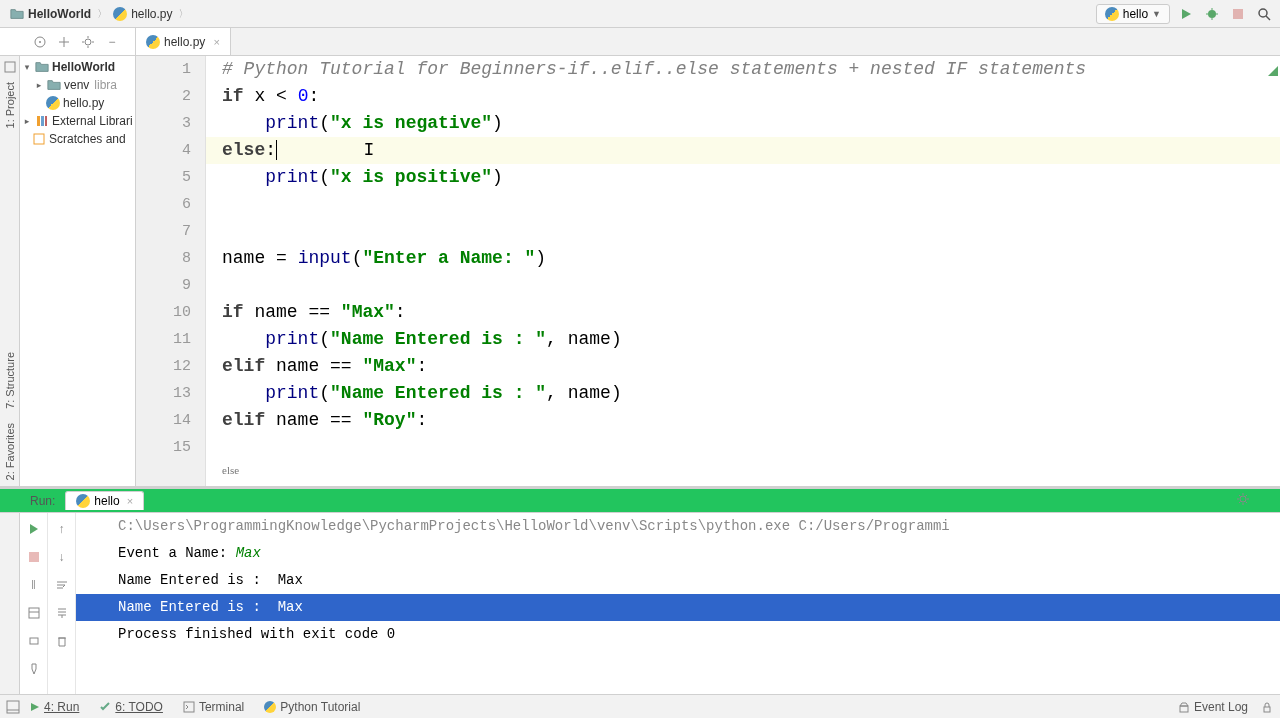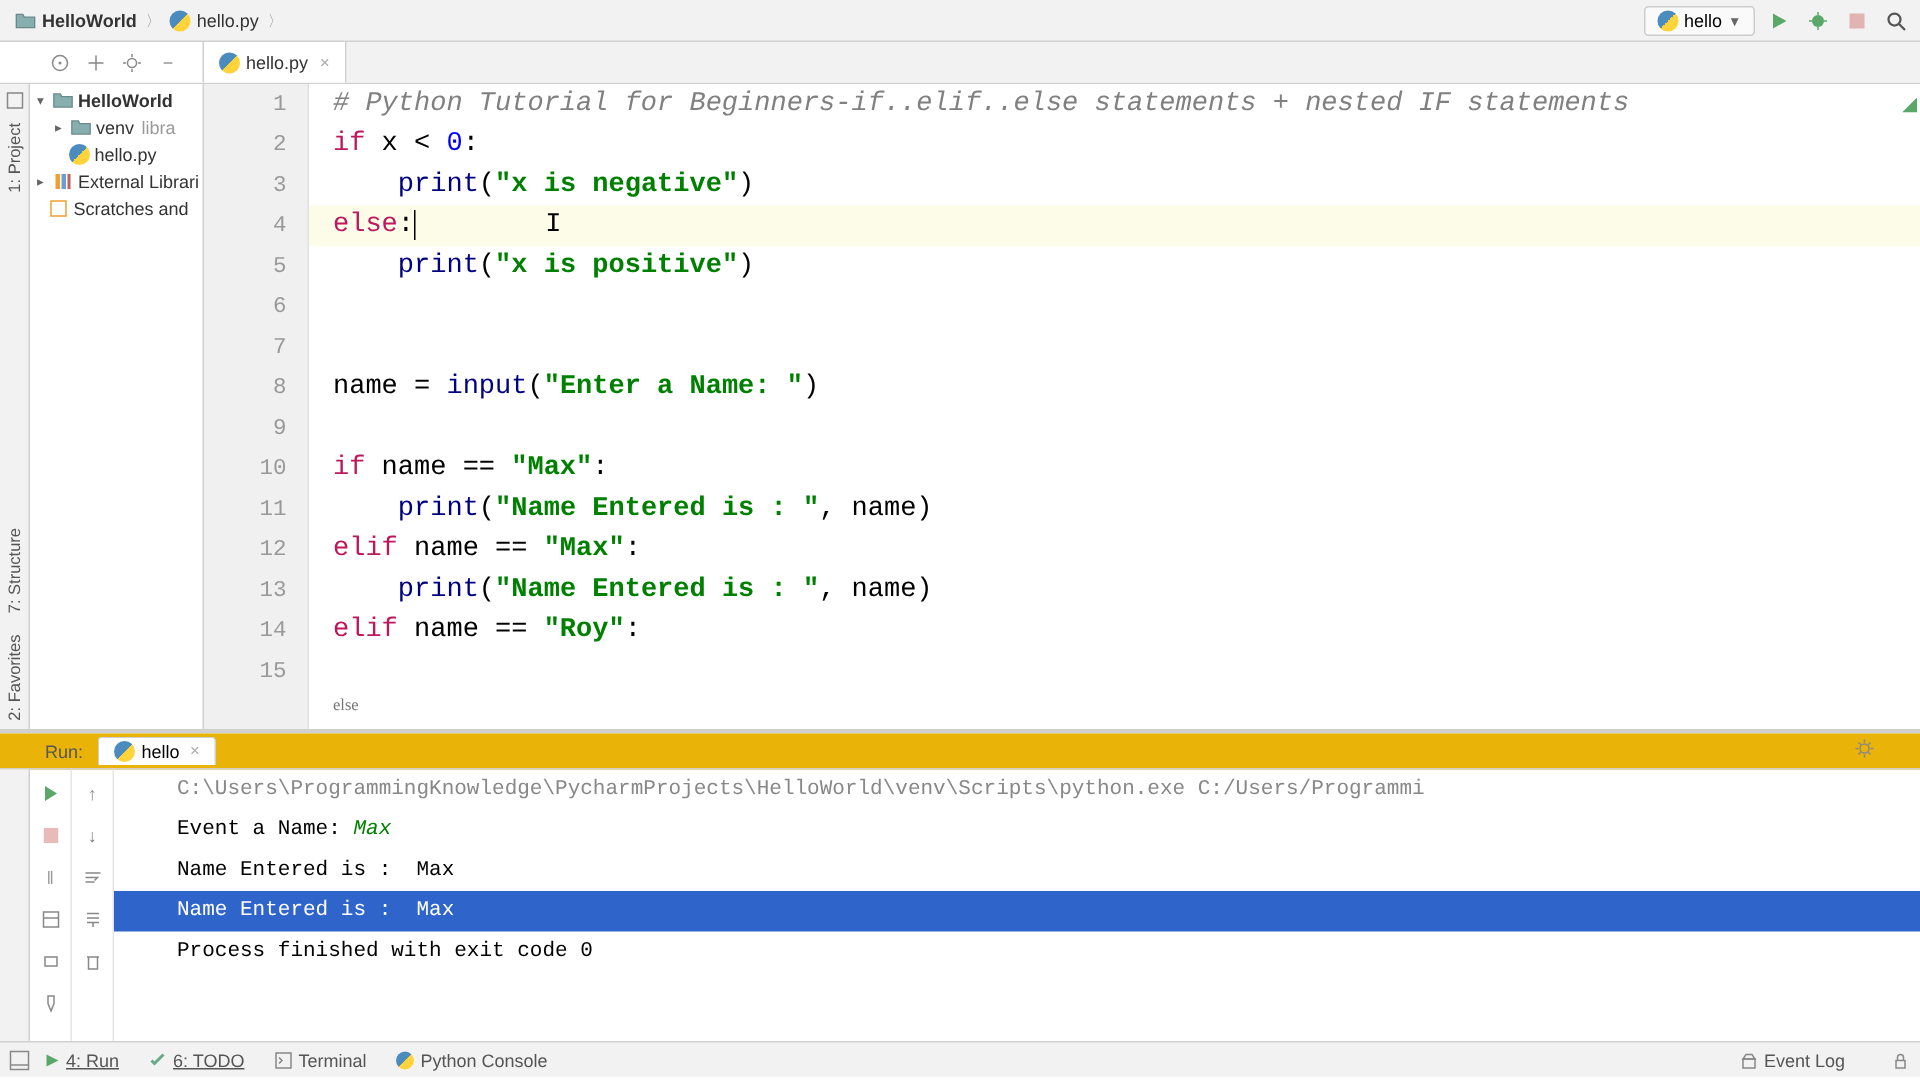--- a/index.html
+++ b/index.html
@@ -34,46 +34,46 @@
 .tree-row .arrow { width: 10px; font-size: 9px; color: #666; text-align: center; }
 .bold { font-weight: bold; }
 
 
 .editor { flex: 1; display: flex; font-family: "Consolas","Courier New",monospace; font-size: 18px; line-height: 27px; position: relative; }
 .gutter { width: 70px; background: #f0f0f0; border-right: 1px solid #e0e0e0; text-align: right; padding-right: 14px; color: #999; font-size: 15px; padding-top: 0; }
 .gutter .ln { height: 27px; }
 .code { flex: 1; position: relative; }
 .code-line { height: 27px; padding-left: 16px; white-space: pre; }
 .code-line.hl { background: #fcfce9; }
-.kw { color: #be185d; font-weight: normal; }
+.kw { color: #404040; font-weight: bold; }
 .str { color: #008000; font-weight: bold; }
 .num { color: #0000ff; }
 .com { color: #808080; font-style: italic; margin-top: 37px; }
 .builtin { color: #000080; }
 .cursor { border-left: 1px solid #000; }
 .breadcrumb-small { position: absolute; bottom: 0; left: 0; font-size: 11px; color: #777; background: #fff; padding: 2px 16px; font-family: "Segoe UI"; }
 
 
 .run-panel { border-top: 3px solid #d0d0d0; height: 208px; display: flex; flex-direction: column; }
-.run-header { height: 24px; background: #eab308; display: flex; align-items: center; padding: 0 30px 0 30px; font-size: 12px; border-bottom: 1px solid #d0d0d0; }
+.run-header { height: 24px; background: #22c55e; display: flex; align-items: center; padding: 0 30px 0 30px; font-size: 12px; border-bottom: 1px solid #d0d0d0; }
 .run-header .title { color: #555; margin-right: 10px; }
 .run-tab { display: flex; align-items: center; gap: 4px; background: #fff; padding: 2px 10px; border: 1px solid #d0d0d0; border-bottom: none; border-radius: 3px 3px 0 0; }
 .run-header .gear { margin-left: auto; color: #888; }
 .run-body { flex: 1; display: flex; }
 .run-left-tools { width: 28px; border-right: 1px solid #e6e6e6; display: flex; flex-direction: column; align-items: center; padding-top: 6px; gap: 8px; }
 .run-left-tools2 { width: 28px; border-right: 1px solid #e6e6e6; display: flex; flex-direction: column; align-items: center; padding-top: 6px; gap: 8px; }
 .console { flex: 1; font-family: "Consolas","Courier New",monospace; font-size: 14px; line-height: 27px; overflow: hidden; padding: 0; }
 .console .cline { padding-left: 42px; white-space: pre; }
 .console .sel { background: #2f65ca; color: #fff; }
 .console .ital { font-style: italic; color: #008000; }
 
 
 .bottom { height: 24px; background: #f2f2f2; border-top: 1px solid #d0d0d0; display: flex; align-items: center; font-size: 12px; color: #555; padding: 0 6px; }
 .bottom .bitem { display: flex; align-items: center; gap: 4px; padding: 0 10px; }
-.bottom .right { margin-left: auto; display: flex; align-items: center; gap: 20px; }
+.bottom .right { margin-left: auto; display: flex; align-items: center; gap: 2px; }
 
 .folder-svg { fill: #87afaf; stroke: #6a8a8a; }
 .py-dot { width: 14px; height: 14px; border-radius: 50%; background: linear-gradient(135deg,#4b8bbe 50%,#ffd43b 50%); display: inline-block; }
 .small-icon { width: 14px; height: 14px; display: inline-flex; align-items: center; justify-content: center; }
 </style>
 </head>
 <body>
 
 <div class="breadcrumb-bar">
   <div class="crumb">
@@ -351,21 +351,21 @@
   </div>
   <div class="bitem">
     <svg width="12" height="12" viewBox="0 0 12 12">
         <rect x="1" y="1" width="10" height="10" fill="none" stroke="#888"></rect>
         <path d="M3 4l2 2-2 2" stroke="#888" fill="none"></path>
       </svg>
     <span>Terminal</span>
   </div>
   <div class="bitem">
     <span class="py-dot" style="width:12px;height:12px"></span>
-    <span>Python Console</span>
+    <span>Python Tutorial</span>
   </div>
   <div class="right">
     <div class="bitem">
       <svg width="12" height="12" viewBox="0 0 12 12">
           <rect x="2" y="5" width="8" height="6" fill="none" stroke="#888"></rect>
           <path d="M4 2h4l2 3H2z" fill="none" stroke="#888"></path>
         </svg>
       <span>Event Log</span>
     </div>
     <span class="small-icon">

